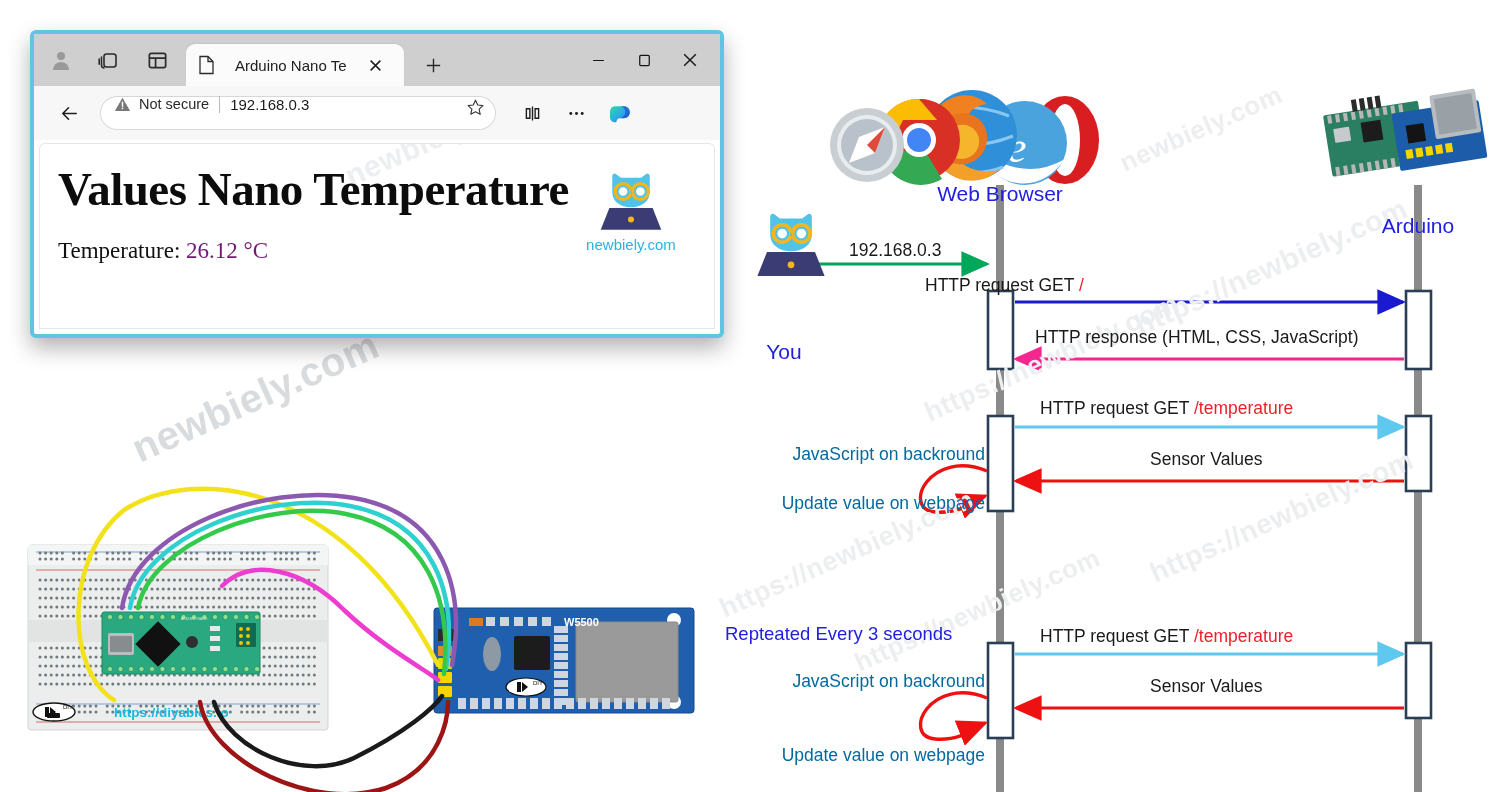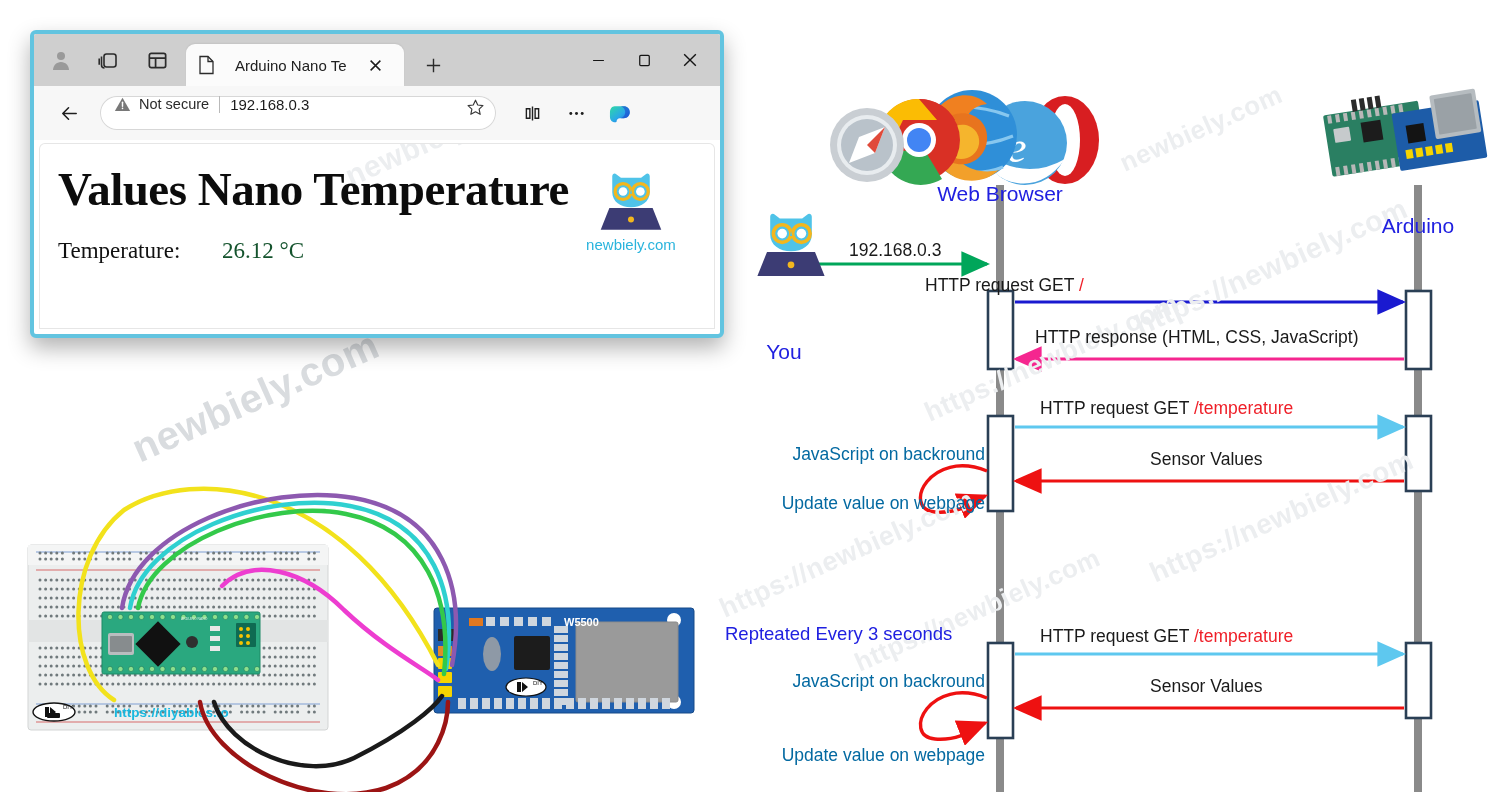--- a/index.html
+++ b/index.html
@@ -75,21 +75,21 @@
     border-radius:5px 5px 0 0;box-shadow:0 0 0 1px #e6e6e6;overflow:hidden;
   }
   #page-h1{
     position:absolute;left:18px;top:18px;font-family:"Liberation Serif",serif;
     font-weight:700;font-size:47px;color:#0c0c0c;letter-spacing:-.5px;white-space:nowrap;
   }
   #page-temp-line{
     position:absolute;left:18px;top:94px;font-family:"Liberation Serif",serif;
     font-size:23px;color:#111111;white-space:nowrap;
   }
-  #page-temp-line .val{color:#14532d;margin-left:36px;}
+  #page-temp-line .val{color:#701a75;}
   #page-logo{position:absolute;right:28px;top:28px;width:110px;text-align:center;}
   #page-logo .cap{
     font-size:15px;color:#2ab4dd;font-family:"Liberation Sans",sans-serif;margin-top:2px;
   }
 
   
   .owl{display:block;margin:0 auto;}
 
   
   #fritzing{position:absolute;left:14px;top:440px;width:700px;height:352px;}

